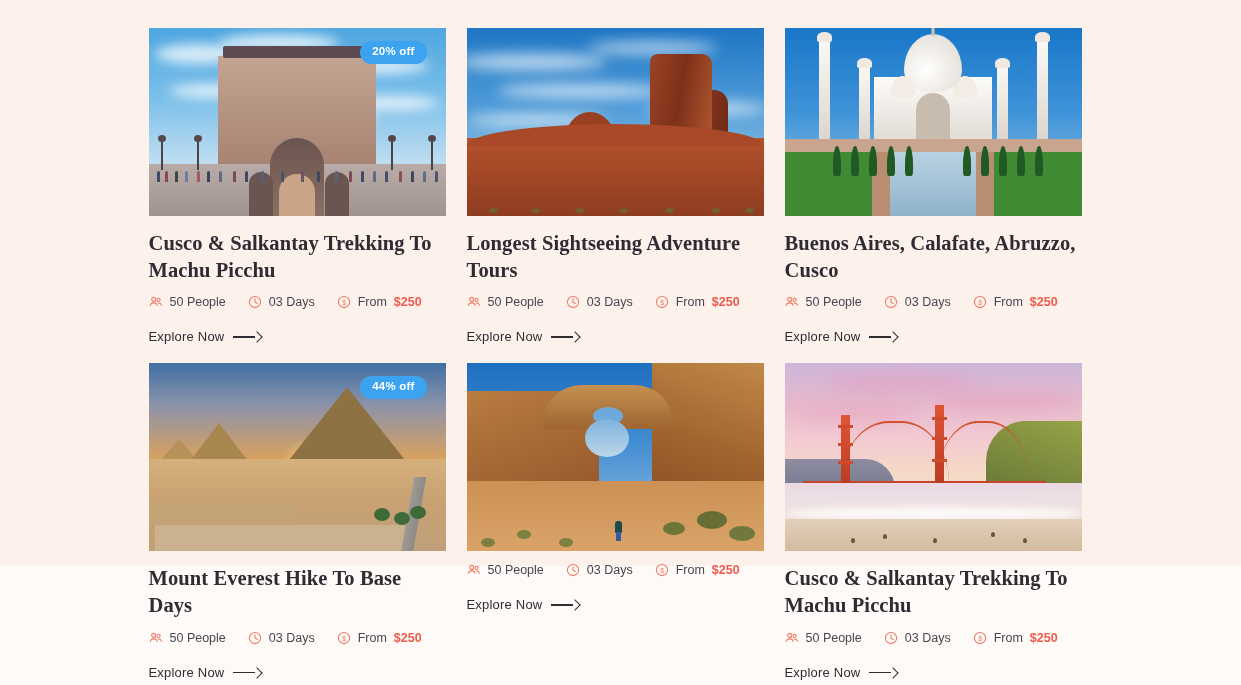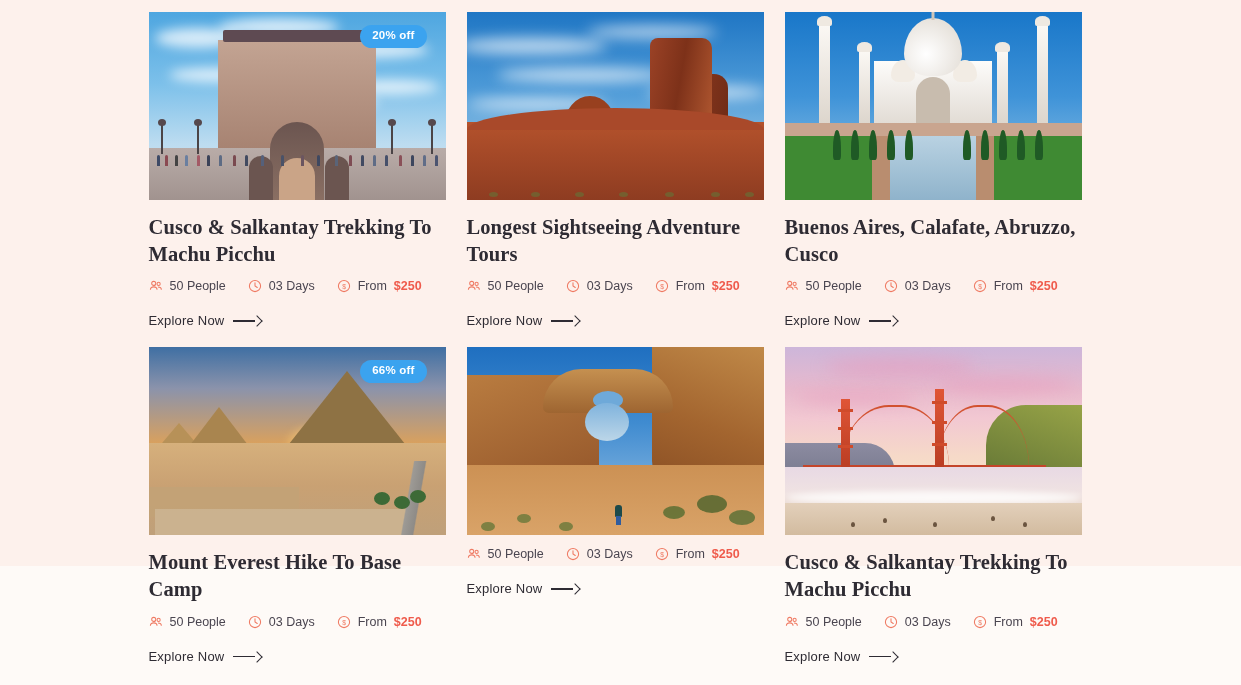--- a/index.html
+++ b/index.html
@@ -19,21 +19,21 @@
     content: "";
     position: absolute; left: 0; right: 0; top: 566px; bottom: 0;
     background: #fefaf7;
     pointer-events: none;
   }
   .grid {
     position: relative;
     z-index: 2;
     width: 944px;
     margin: 0 auto;
-    padding-top: 12px;
+    padding-top: 28px;
     display: grid;
     grid-template-columns: 297px 297px 297px;
     column-gap: 21px;
     row-gap: 18px;
   }
   .card { position: relative; width: 297px; }
 
   
   .photo {
     position: relative;
@@ -441,23 +441,23 @@
         <div class="pyr" style="left:8px;bottom:86px;border-width:0 22px 26px 22px;border-bottom-color:#b79158;"></div>
         <div class="pyr" style="left:38px;bottom:86px;border-width:0 32px 42px 32px;border-bottom-color:#a9854f;"></div>
         <div class="pyr" style="left:136px;bottom:86px;border-width:0 62px 78px 62px;border-bottom-color:#8e7244;"></div>
         <div class="sand"></div>
         <div class="plat"></div>
         <div class="apron"></div>
         <div class="road"></div>
         <div class="tree" style="right:36px;"></div>
         <div class="tree" style="right:56px;bottom:30px;"></div>
         <div class="tree" style="right:20px;bottom:32px;"></div>
-        <div class="badge">66% off</div>
-      </div>
-      <h3 class="title">Mount Everest Hike To Base Camp</h3>
+        <div class="badge">44% off</div>
+      </div>
+      <h3 class="title">Mount Everest Hike To Base Days</h3>
       <div class="meta">
         <span class="meta-item">
           <svg width="14" height="14" viewBox="0 0 16 16">
             <circle cx="5.4" cy="5" r="2.3" fill="none" stroke="#ef7a63" stroke-width="1.2"></circle>
             <circle cx="11" cy="5.6" r="1.8" fill="none" stroke="#ef7a63" stroke-width="1.2"></circle>
             <path d="M1.6 12.4c0-2.1 1.7-3.4 3.8-3.4s3.8 1.3 3.8 3.4" fill="none" stroke="#ef7a63" stroke-width="1.2"></path>
             <path d="M10.2 9.2c2 0 3.9 1 3.9 3.2" fill="none" stroke="#ef7a63" stroke-width="1.2"></path>
           </svg>
           <span>50 People</span>
         </span>

